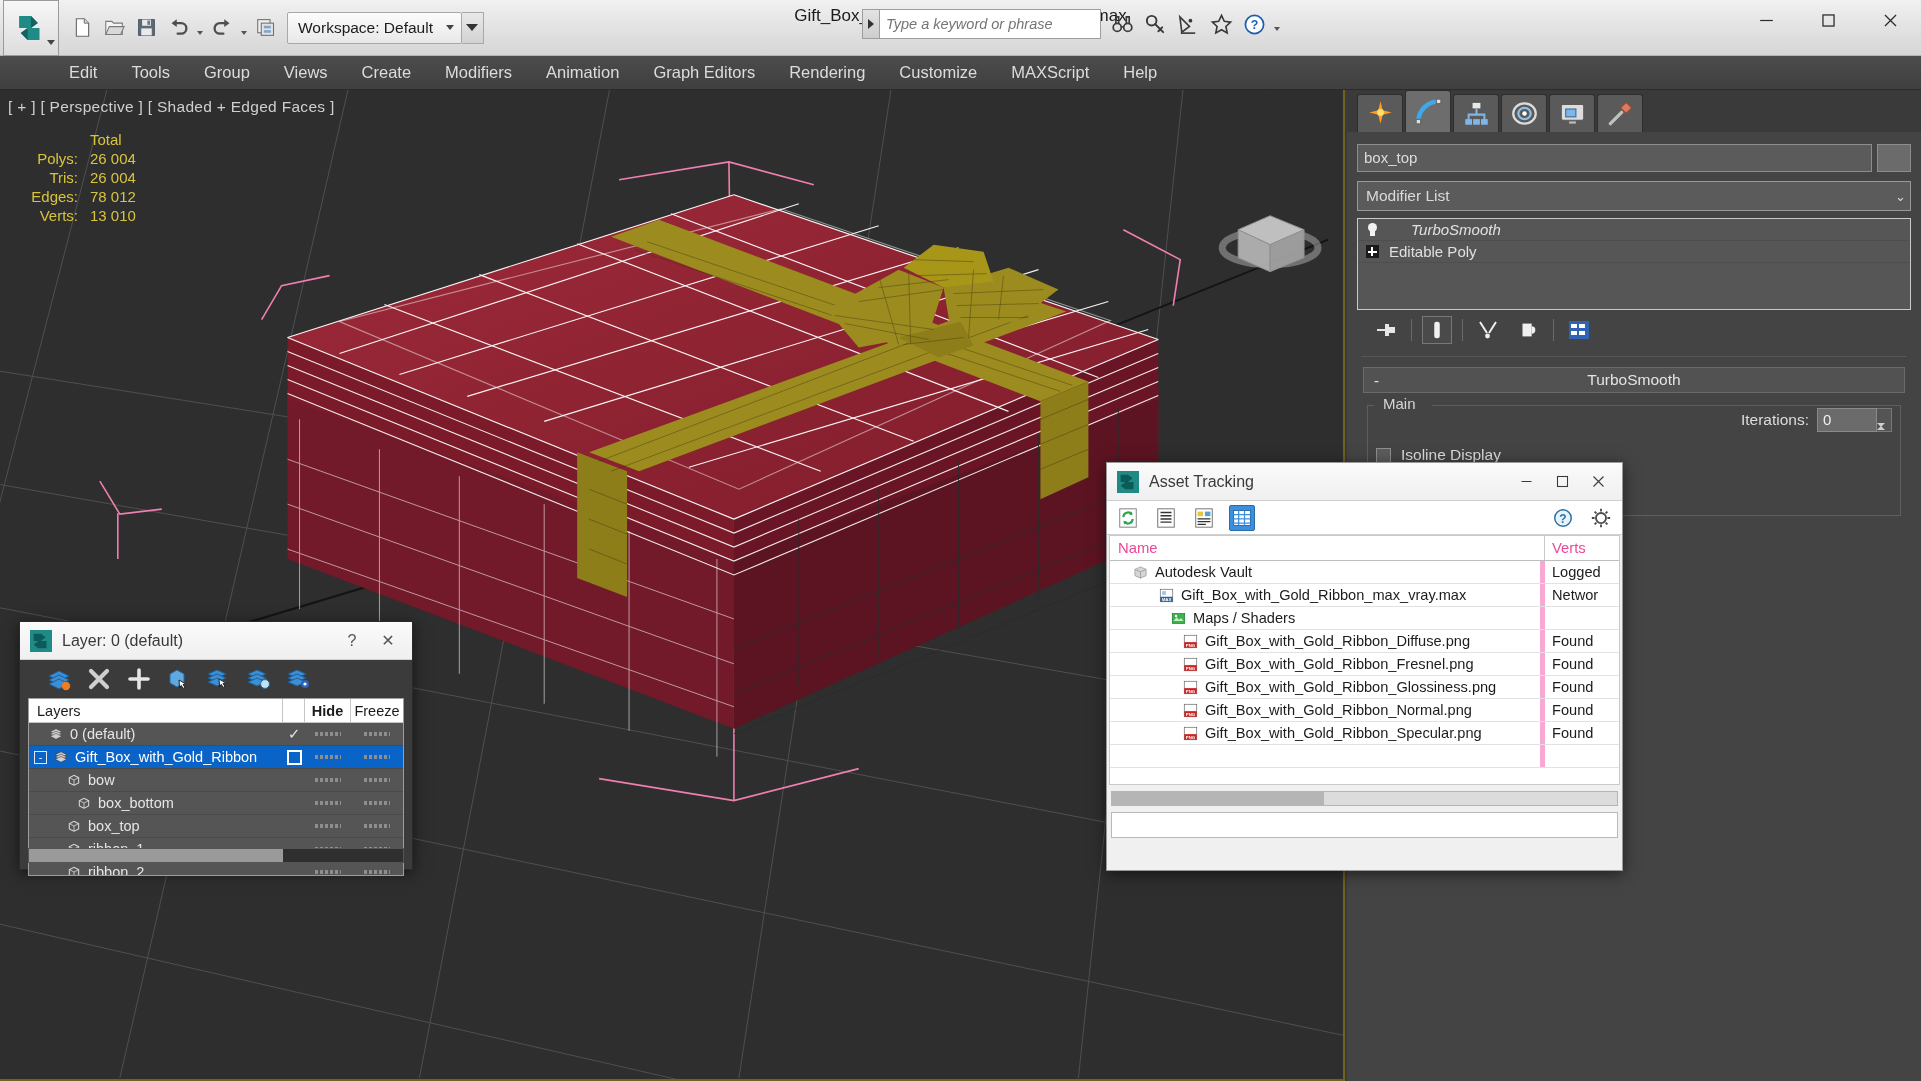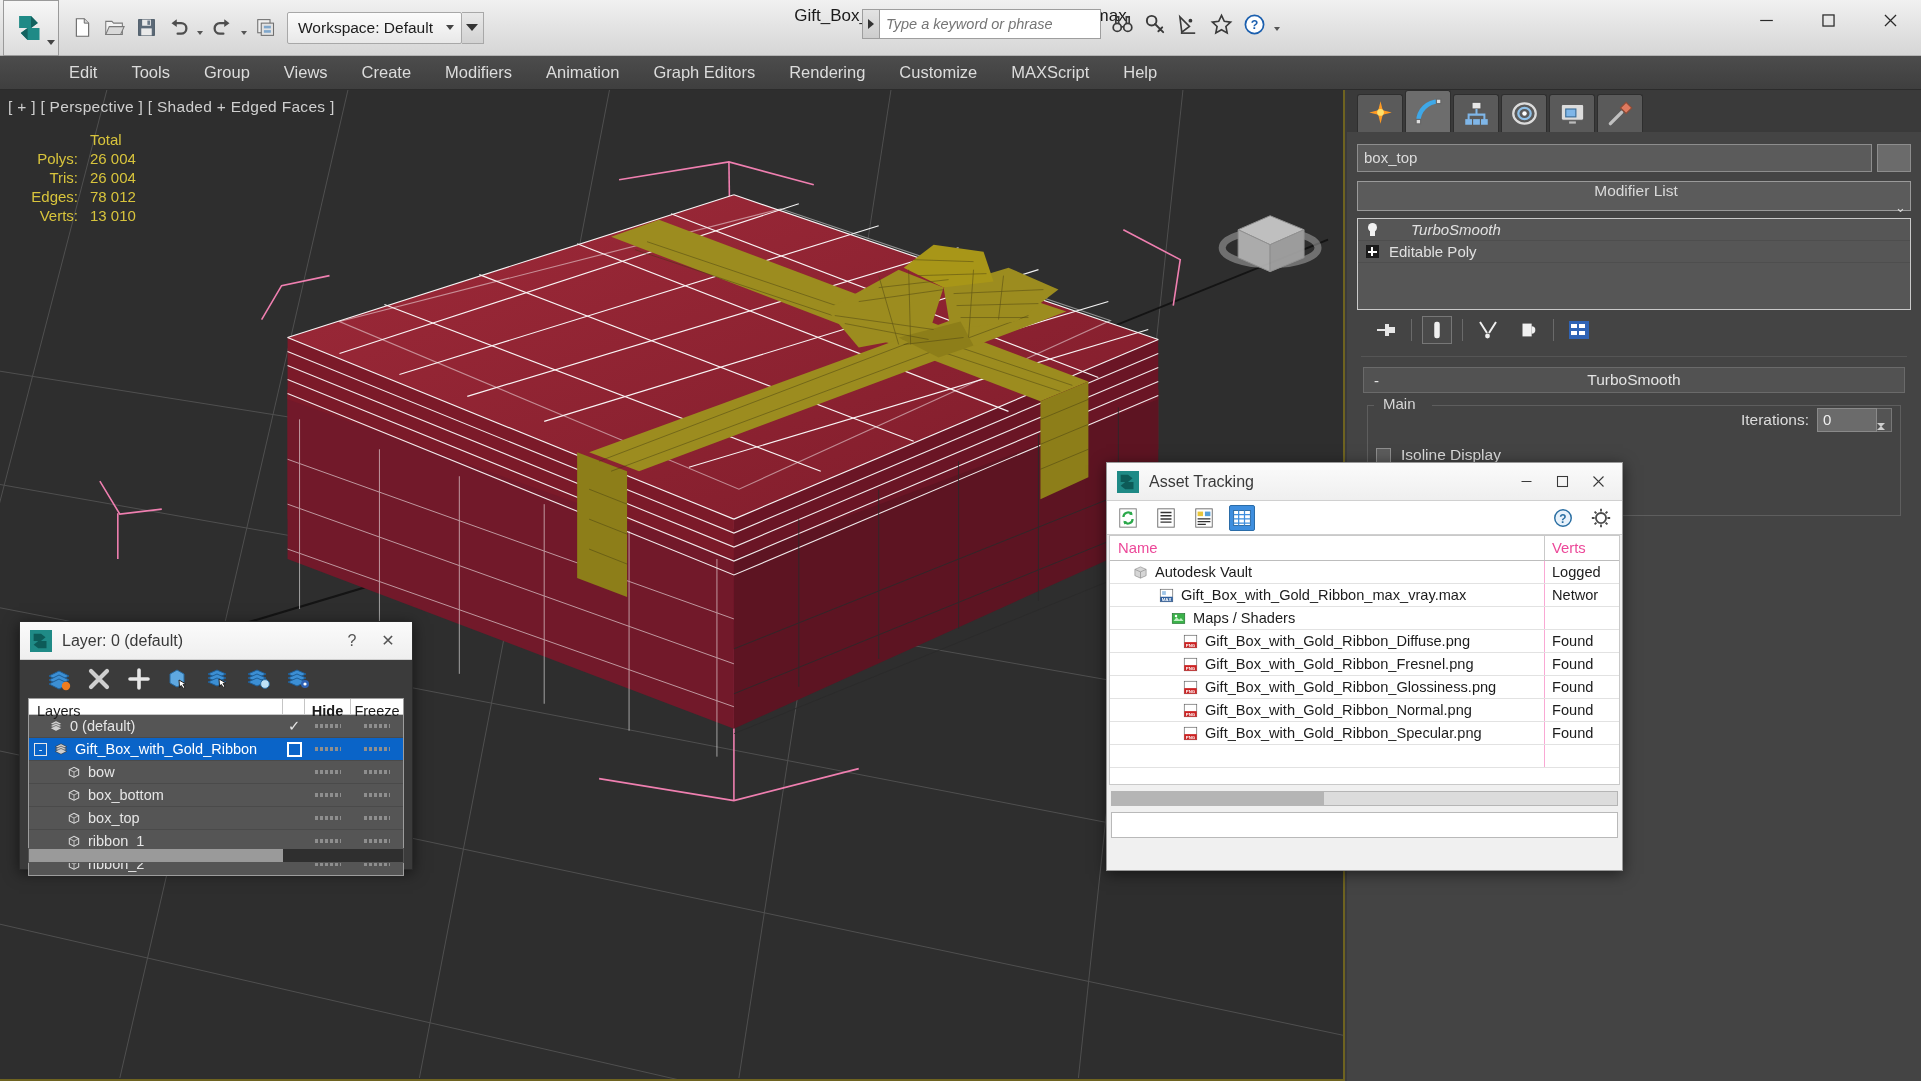--- a/index.html
+++ b/index.html
@@ -127,21 +127,21 @@
   .ptab svg { width: 27px; height: 27px; }
   .cp-body { padding: 8px 10px 0 10px; }
   .namerow { display: flex; gap: 5px; margin-top: 4px; }
   .namefield {
     flex: 1; height: 28px; background: #5b5b5b; border: 1px solid #8d8d8d;
     color: #dcdcdc; font-size: 15px; padding: 0 6px; line-height: 26px;
   }
   .colorchip { width: 34px; height: 28px; background: #6b6b6b; border: 1px solid #8d8d8d; }
   .modlist {
     margin-top: 9px; height: 30px; background: #5b5b5b; border: 1px solid #9a9a9a;
-    display: flex; align-items: center; padding: 0 4px 0 8px; color: #dadada; font-size: 15.5px; flex-direction: column;
+    display: flex; align-items: center; padding: 0 4px 0 8px; color: #dadada; font-size: 15.5px;
   }
   .modlist .arrow { margin-left: auto; color: #d8d8d8; font-size: 13px; }
   .modstack {
     margin-top: 7px; height: 92px; background: #565656; border: 1px solid #c9c9c9;
     overflow: hidden;
   }
   .modrow { display: flex; align-items: center; height: 22px; padding-left: 6px; gap: 9px;
     border-bottom: 1px solid #4e4e4e; }
   .modrow .gl { width: 16px; display:flex; align-items:center; justify-content:center; }
   .modrow .nm { font-size: 15px; color: #e0e0e0; }
@@ -216,21 +216,21 @@
   .dlg-title .btn svg { width: 15px; height: 15px; }
 
   
   #layerDlg { left: 19px; top: 621px; width: 394px; height: 249px; background: #3b3b3b; }
   .layer-toolbar { height: 38px; display: flex; align-items: center; gap: 14px; padding-left: 26px;
     background: #3b3b3b; }
   .layer-toolbar .ltb { width: 26px; height: 26px; display:flex;align-items:center;justify-content:center;}
   .layer-toolbar .ltb svg { width: 24px; height: 24px; }
   .layer-grid { margin: 0 8px; background: #fff; height: 178px; position: relative; overflow: hidden;
     border: 1px solid #9d9d9d; }
-  .lg-head { display: flex; height: 16px; background: #fff; border-bottom: 1px solid #c5c5c5;
+  .lg-head { display: flex; height: 24px; background: #fff; border-bottom: 1px solid #c5c5c5;
     font-size: 14.5px; color: #1b1b1b; }
   .lg-head .c1 { flex: 1; padding-left: 8px; line-height: 24px; border-right: 1px solid #c5c5c5; }
   .lg-head .c2 { width: 22px; border-right: 1px solid #c5c5c5; }
   .lg-head .c3 { width: 46px; text-align: center; line-height: 24px; border-right: 1px solid #c5c5c5; font-weight: bold;}
   .lg-head .c4 { width: 52px; text-align: center; line-height: 24px; }
   .lg-row { display: flex; height: 23px; font-size: 14.5px; align-items: center;
     background: #555; color: #e6e6e6; border-bottom: 1px solid #4a4a4a; }
   .lg-row.sel { background: #0a64c8; color: #fff; }
   .lg-row .c1 { flex: 1; display: flex; align-items: center; gap: 7px; overflow: hidden; }
   .lg-row .c2 { width: 22px; display:flex;align-items:center;justify-content:center; }
@@ -255,21 +255,21 @@
   .at-toolbar .atb.active { background: #3e8ede; border: 1px solid #2a6ca8; border-radius: 2px; }
   .at-toolbar .right { margin-left: auto; display: flex; gap: 12px; }
   .at-table { background: #fff; margin: 0 2px; height: 250px; overflow: hidden; border:1px solid #c9c9c9; }
   .at-thead { display: flex; height: 25px; background: #fff; border-bottom: 1px solid #bdbdbd;
     font-size: 14.8px; color: #ec4899; }
   .at-thead .n { flex: 1; padding-left: 8px; line-height: 25px; border-right: 1px solid #c9c9c9;}
   .at-thead .s { width: 74px; padding-left: 7px; line-height: 25px; }
   .at-row { display: flex; height: 23px; align-items: center; font-size: 14.6px; color: #1c1c1c;
     border-bottom: 1px solid #e2e2e2; }
   .at-row .n { flex: 1; display: flex; align-items: center; gap: 6px; overflow: hidden;
-    border-right: 1px solid #f9a8d4; height: 100%; }
+    border-right: 5px solid #f9a8d4; height: 100%; }
   .at-row .s { width: 74px; padding-left: 7px; }
   .at-ficon { width: 17px; height: 15px; flex: none; }
   .at-hscroll { margin: 6px 4px 0 4px; height: 15px; background: #dcdcdc; border: 1px solid #b5b5b5; }
   .at-hscroll .thumb { height: 100%; width: 42%; background: #b5b5b5; }
   .at-status { margin: 6px 4px 4px 4px; height: 26px; background: #fff; border: 1px solid #b9b9b9; }
 
   svg { display: block; }
 </style>
 </head>
 <body>
@@ -910,21 +910,21 @@
         <div class="c2"></div>
         <div class="c3">
             <span class="dash"></span>
           </div>
         <div class="c4">
             <span class="dash"></span>
           </div>
       </div>
 
       <div class="lg-row">
-        <div class="c1" style="padding-left:38px">
+        <div class="c1" style="padding-left:48px">
           <span>
             <svg width="14" height="14" viewBox="0 0 24 24">
                 <path d="M4 8l8-4 8 4v9l-8 4-8-4z" fill="none" stroke="#d8d8d8" stroke-width="1.8"></path>
                 <path d="M4 8l8 4 8-4M12 12v9" stroke="#d8d8d8" stroke-width="1.4" fill="none"></path>
               </svg>
           </span>
           <span>box_bottom</span>
         </div>
         <div class="c2"></div>
         <div class="c3">

